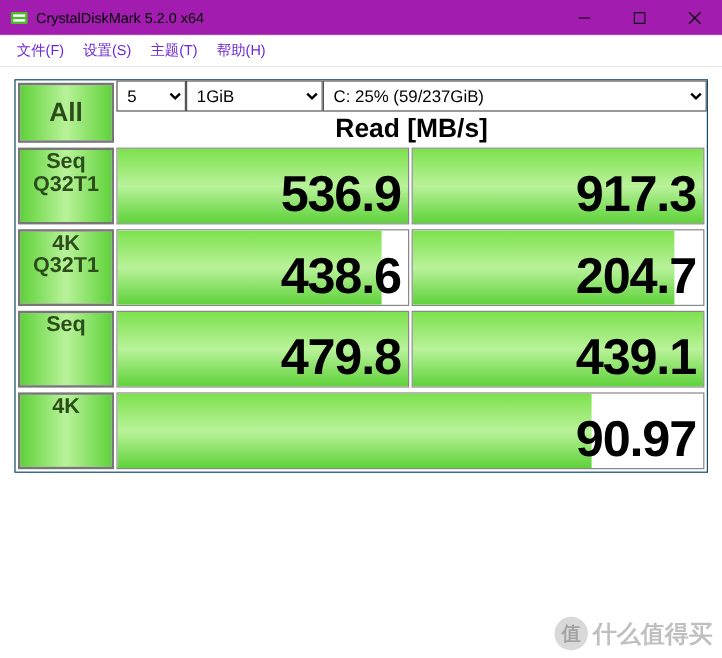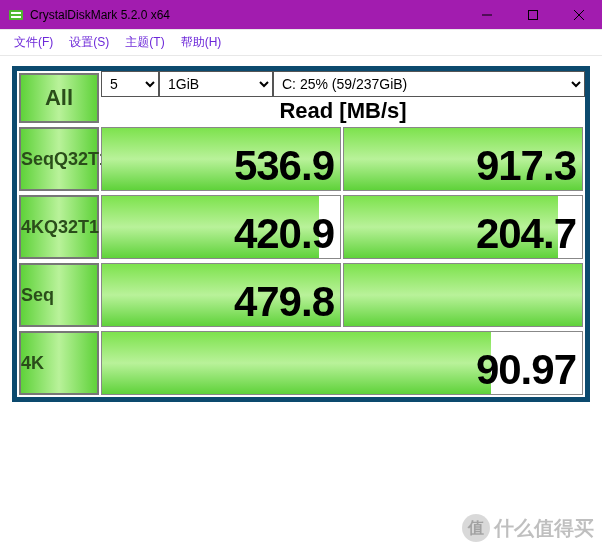--- a/index.html
+++ b/index.html
@@ -5,34 +5,34 @@
 *{box-sizing:border-box;margin:0;padding:0;font-family:"Microsoft YaHei",Arial,sans-serif}
 body{width:602px;height:548px;background:#fff;overflow:hidden;position:relative}
 .titlebar{height:30px;background:#a21caf;display:flex;align-items:center;border-bottom:1px solid #e8e8e8}
 .app-icon{width:16px;height:16px;margin:0 6px 0 8px}
 .title-text{font-size:12px;color:#000;flex:1}
 .win-btns{display:flex;height:100%}
 .win-btn{width:46px;height:100%;display:flex;align-items:center;justify-content:center;color:#555}
 .menubar{height:26px;display:flex;align-items:center;padding:0 6px;font-size:12px;color:#6d28d9;border-bottom:1px solid #e8e8e8}
 .menu-item{padding:3px 8px}
 .client{padding:10px 12px 12px 12px;background:#fff}
-.card{border:5px solid #0c4a6e}
+.card{border:1px solid #0c4a6e}
 .controls-row{display:flex;height:54px}
 .all-btn{width:80px;display:flex;align-items:center;justify-content:center;font-weight:bold;font-size:22px;color:#2a4d1a;background:linear-gradient(to right,#5fd23a 0%,#b9f29a 50%,#5fd23a 100%);border:2px solid #777;margin:2px}
 .selects-wrap{flex:1;display:flex;flex-direction:column}
 .selects-top{display:flex;height:26px}
 .sel{border:1px solid #555;background:#fff;font-size:14px;padding:2px 4px;height:26px}
 .sel-runs{width:58px}
 .sel-size{width:114px}
 .sel-drive{flex:1}
 .headers{flex:1;display:flex}
 .head{flex:1;text-align:left;font-size:22px;font-weight:bold;color:#000;display:flex;align-items:center;justify-content:center}
 .rows{}
 .row{display:flex;height:68px}
-.test-btn{width:80px;margin:2px;border:2px solid #777;display:flex;flex-direction:row;align-items:center;justify-content:flex-start;font-weight:bold;color:#2a4d1a;font-size:18px;line-height:1.05;background:linear-gradient(to right,#5fd23a 0%,#b9f29a 50%,#5fd23a 100%)}
+.test-btn{width:80px;margin:2px;border:2px solid #777;display:flex;flex-direction:column;align-items:center;justify-content:flex-start;font-weight:bold;color:#2a4d1a;font-size:18px;line-height:1.05;background:linear-gradient(to right,#5fd23a 0%,#b9f29a 50%,#5fd23a 100%)}
 .cells{flex:1;display:flex}
 .cell{flex:1;margin:2px 2px 2px 0;border:1px solid #888;position:relative;display:flex;align-items:flex-end;justify-content:flex-end;padding-right:6px;overflow:hidden}
 .cell-bar{position:absolute;left:0;top:0;bottom:0;background:linear-gradient(to bottom,#7de24d 0%,#b9f29a 50%,#5fd23a 100%)}
 .cell-val{position:relative;font-size:42px;font-weight:bold;color:#000;letter-spacing:-1px}
 .watermark{position:absolute;right:8px;bottom:6px;font-size:20px;color:rgba(0,0,0,.25);font-weight:bold;display:flex;align-items:center;gap:4px}
 .wm-icon{width:28px;height:28px;border-radius:50%;background:rgba(0,0,0,.15);display:flex;align-items:center;justify-content:center;font-size:16px}
 </style>
 </head>
 <body>
 
@@ -106,39 +106,40 @@
           </div>
         </div>
         <div class="row">
           <div class="test-btn">
             <span>4K</span>
             <span>Q32T1</span>
           </div>
           <div class="cells">
             <div class="cell">
               <div class="cell-bar" style="width: 91%;"></div>
-              <span class="cell-val">420.9</span>
+              <span class="cell-val">438.6</span>
             </div>
             <div class="cell">
               <div class="cell-bar" style="width: 90%;"></div>
               <span class="cell-val">204.7</span>
             </div>
           </div>
         </div>
         <div class="row">
           <div class="test-btn">
             <span>Seq</span>
           </div>
           <div class="cells">
             <div class="cell">
               <div class="cell-bar" style="width: 100%;"></div>
               <span class="cell-val">479.8</span>
             </div>
             <div class="cell">
               <div class="cell-bar" style="width: 100%;"></div>
+              <span class="cell-val">439.1</span>
             </div>
           </div>
         </div>
         <div class="row">
           <div class="test-btn">
             <span>4K</span>
           </div>
           <div class="cells">
             <div class="cell">
               <div class="cell-bar" style="width: 81%;"></div>

